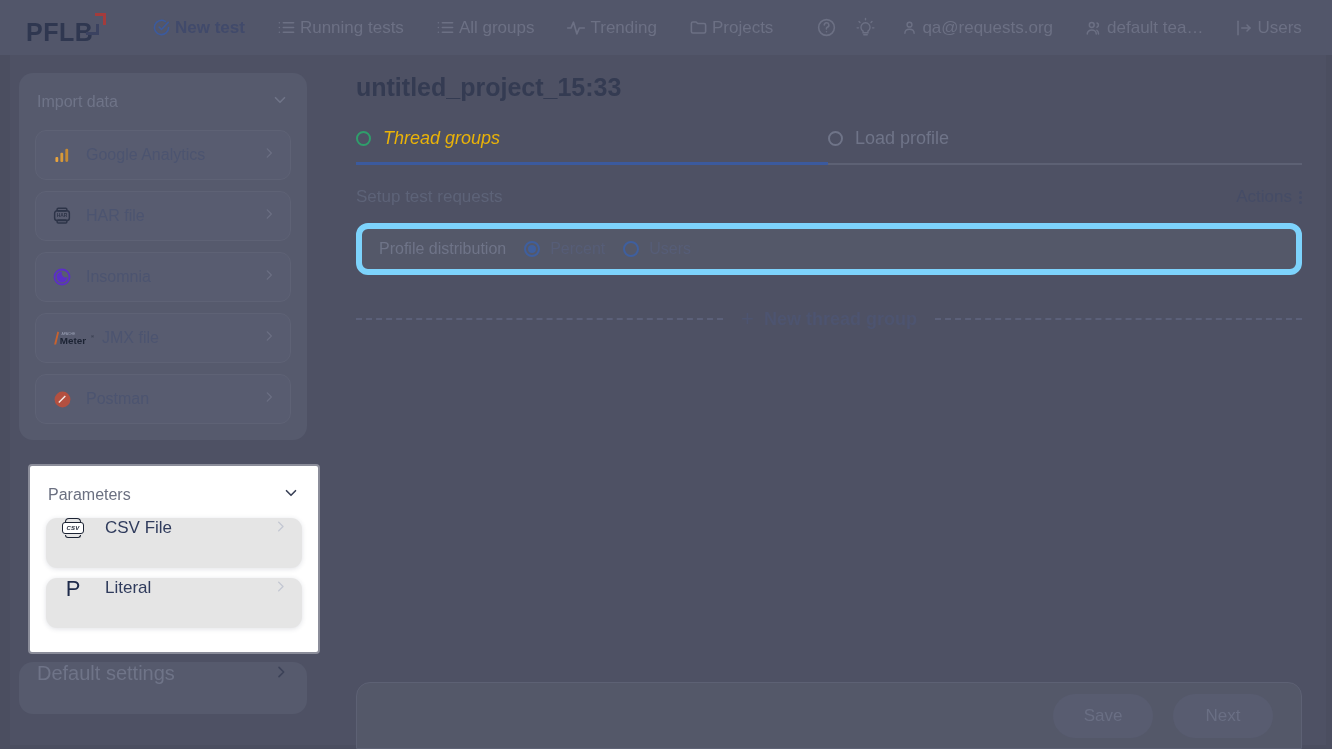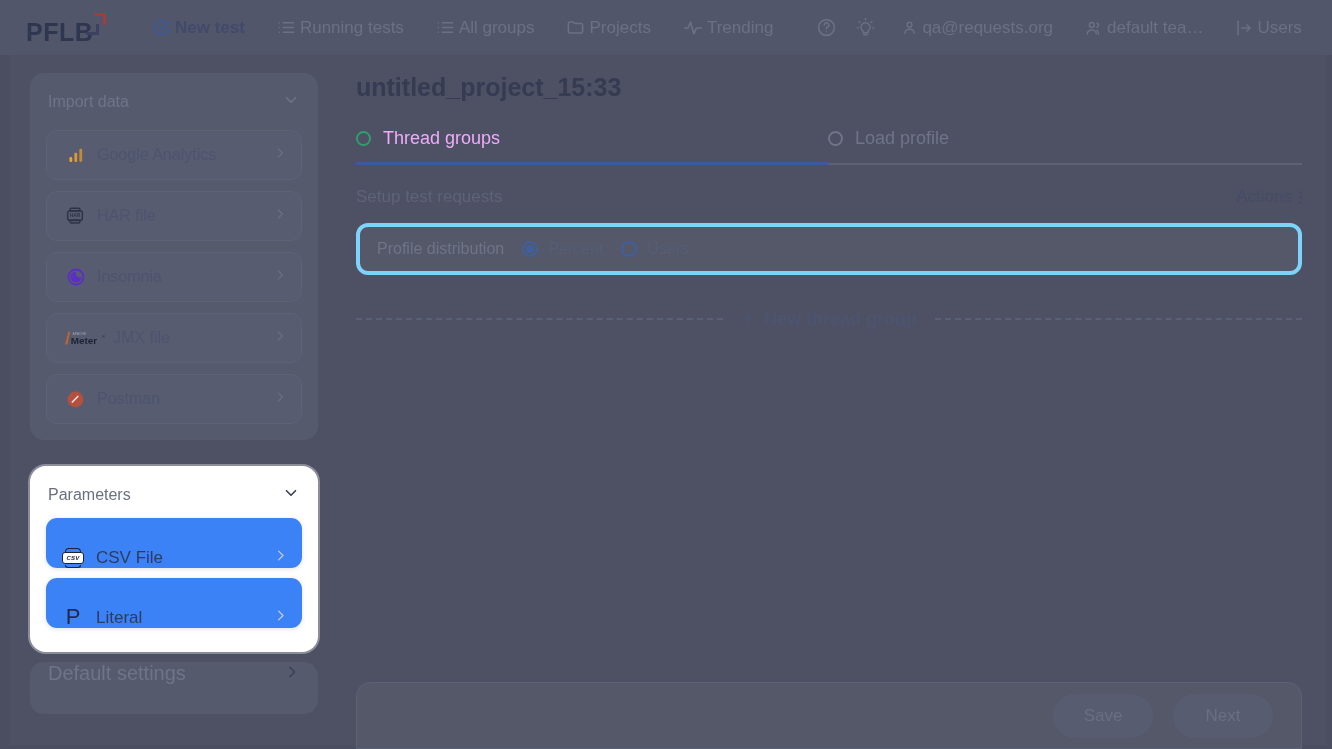--- a/index.html
+++ b/index.html
@@ -67,21 +67,21 @@
     white-space: nowrap;
     cursor: pointer;
   }
   .navitem.active { color: #414a6b; font-weight: 700; }
   .navitem svg { display: block; }
   .nav-spacer { flex: 0 0 18px; }
   .navitem.icon-only { padding: 0 9px; }
 
   
   .sidebar {
-    position: absolute; left: 30px; top: 73px;
+    position: absolute; left: 19px; top: 73px;
     width: 288px;
     display: flex; flex-direction: column; gap: 18px;
   }
   .panel {
     background: #565a6d;
     border-radius: 14px;
     padding: 14px 16px 16px 16px;
   }
   .panel-head {
     display: flex; align-items: center; justify-content: space-between;
@@ -95,21 +95,21 @@
     border: 1px solid #5e melhor;
     border: 1px solid #5e6275;
     border-radius: 11px;
     height: 50px;
     padding: 0 14px;
     margin-top: 11px;
     font-size: 16px;
     color: #4c5470;
     cursor: pointer;
   }
-  .row .ic { width: 24px; margin-right: 12px; display:flex; align-items:center; justify-content:flex-end; }
+  .row .ic { width: 24px; margin-right: 12px; display:flex; align-items:center; justify-content:center; }
   .row .lbl { flex: 1; }
   .row .arrow { color: #6b6f83; font-size: 17px; }
 
   
   .flatrow {
     background: #565a6d;
     border-radius: 14px;
     height: 52px;
     display: flex; align-items: flex-start;
     padding: 0 18px;
@@ -135,21 +135,21 @@
     position: relative;
   }
   .tab {
     display: flex; align-items: center; gap: 12px;
     width: 472px;
     font-size: 18px;
     color: #6f7488;
     padding-bottom: 14px;
     cursor: pointer;
   }
-  .tab.active { color: #f0abfc; }
+  .tab.active { color: #eab308; font-style: italic; }
   .tab-underline {
     position: absolute; left: 0; bottom: -2px;
     width: 472px; height: 3px; background: #3b5a9e;
   }
   .tab-dot {
     width: 15px; height: 15px; border-radius: 50%;
     border: 2px solid #6f7488;
   }
   .tab-dot.green { border-color: #2f9e6b; }
 
@@ -162,21 +162,21 @@
   .actions {
     display: flex; align-items: center; gap: 7px;
     color: #454c66; cursor: pointer;
   }
   .kebab { display: flex; flex-direction: column; gap: 2px; align-items: center; }
   .kebab i { width: 3px; height: 3px; border-radius: 50%; background: #454c66; display:block; }
 
   .dist-card {
     margin-top: 16px;
     background: #545869;
-    border: 4px solid #7dd3fc;
+    border: 6px solid #7dd3fc;
     border-radius: 12px;
     height: 52px;
     display: flex; align-items: center;
     padding: 0 17px;
     gap: 18px;
   }
   .dist-label { font-size: 16px; color: #6f7488; }
   .radio-group { display: flex; align-items: center; gap: 10px; cursor: pointer; }
   .radio {
     width: 16px; height: 16px; border-radius: 50%;
@@ -222,42 +222,43 @@
     padding: 0 24px;
     font-family: "Liberation Sans", sans-serif;
   }
 
   
   .spotlight {
     position: absolute;
     left: 30px; top: 466px;
     width: 288px; height: 186px;
     background: #ffffff;
-    border-radius: 16px;
+    border-radius: 2px;
     box-shadow: 0 0 0 2px rgba(255,255,255,0.35);
     padding: 16px 16px 16px 16px;
     z-index: 50;
   }
   .sp-head {
     display: flex; align-items: center; justify-content: space-between;
     font-size: 16px; color: #6b7081;
     padding: 2px 2px 2px 2px;
   }
   .sp-head .chev { color: #3a4157; }
   .sp-row {
-    display: flex; align-items: flex-end;
+    display: flex; align-items: flex-start;
     height: 50px;
     margin-top: 10px;
-    background: #3b82f6;
+    background: #e5e5e5;
     border-radius: 11px;
     box-shadow: 0 1px 5px rgba(40,48,80,0.14);
     padding: 0 14px;
     font-size: 17px;
     color: #2f3b5c;
     cursor: pointer;
+    gap: 9px;
   }
   .sp-row .ic { width: 26px; margin-right: 10px; display:flex; align-items:center; justify-content:center; }
   .sp-row .lbl { flex: 1; }
   .sp-row .arrow { color: #c3c7d2; font-size: 18px; }
 
   .csv-ic { position: relative; width: 22px; height: 20px; }
   .csv-ic .top { position:absolute; left:3px; top:0; width:16px; height:4px; border:1.6px solid #1c2333; border-bottom:none; border-radius:4px 4px 0 0; }
   .csv-ic .body { position:absolute; left:0; top:3.5px; width:22px; height:12px; border:1.6px solid #1c2333; border-radius:3px; background:#fff;
                   font-size:6px; font-weight:700; color:#1c2333; display:flex; align-items:center; justify-content:center; letter-spacing:.3px;}
   .csv-ic .foot { position:absolute; left:3px; bottom:0; width:16px; height:3px; border:1.6px solid #1c2333; border-top:none; border-radius:0 0 3px 3px; }
@@ -308,34 +309,34 @@
       <span>
         <svg width="19" height="19" viewBox="0 0 24 24" fill="none" stroke="#6c7084" stroke-width="2" stroke-linecap="round">
           <path d="M8 6h13M8 12h13M8 18h13M3 6h.01M3 12h.01M3 18h.01"></path>
         </svg>
       </span>
       <span>All groups</span>
     </div>
 
     <div class="navitem">
       <span>
+        <svg width="20" height="20" viewBox="0 0 24 24" fill="none" stroke="#6c7084" stroke-width="2" stroke-linecap="round" stroke-linejoin="round">
+          <path d="M2 12h4l3-7 4 14 3-7h6"></path>
+        </svg>
+      </span>
+      <span>Trending</span>
+    </div>
+
+    <div class="navitem">
+      <span>
         <svg width="19" height="19" viewBox="0 0 24 24" fill="none" stroke="#6c7084" stroke-width="2" stroke-linejoin="round">
           <path d="M3 7a2 2 0 0 1 2-2h4l2 2h8a2 2 0 0 1 2 2v8a2 2 0 0 1-2 2H5a2 2 0 0 1-2-2z"></path>
         </svg>
       </span>
       <span>Projects</span>
-    </div>
-
-    <div class="navitem">
-      <span>
-        <svg width="20" height="20" viewBox="0 0 24 24" fill="none" stroke="#6c7084" stroke-width="2" stroke-linecap="round" stroke-linejoin="round">
-          <path d="M2 12h4l3-7 4 14 3-7h6"></path>
-        </svg>
-      </span>
-      <span>Trending</span>
     </div>
 
     <div class="nav-spacer"></div>
 
     <div class="navitem icon-only">
       <span>
         <svg width="21" height="21" viewBox="0 0 24 24" fill="none" stroke="#6c7084" stroke-width="1.8">
           <circle cx="12" cy="12" r="9"></circle>
           <path d="M9.5 9.2a2.6 2.6 0 1 1 3.4 2.5c-.7.3-1 .9-1 1.6v.3" stroke-linecap="round"></path>
           <circle cx="12" cy="16.8" r=".9" fill="#6c7084" stroke="none"></circle>

